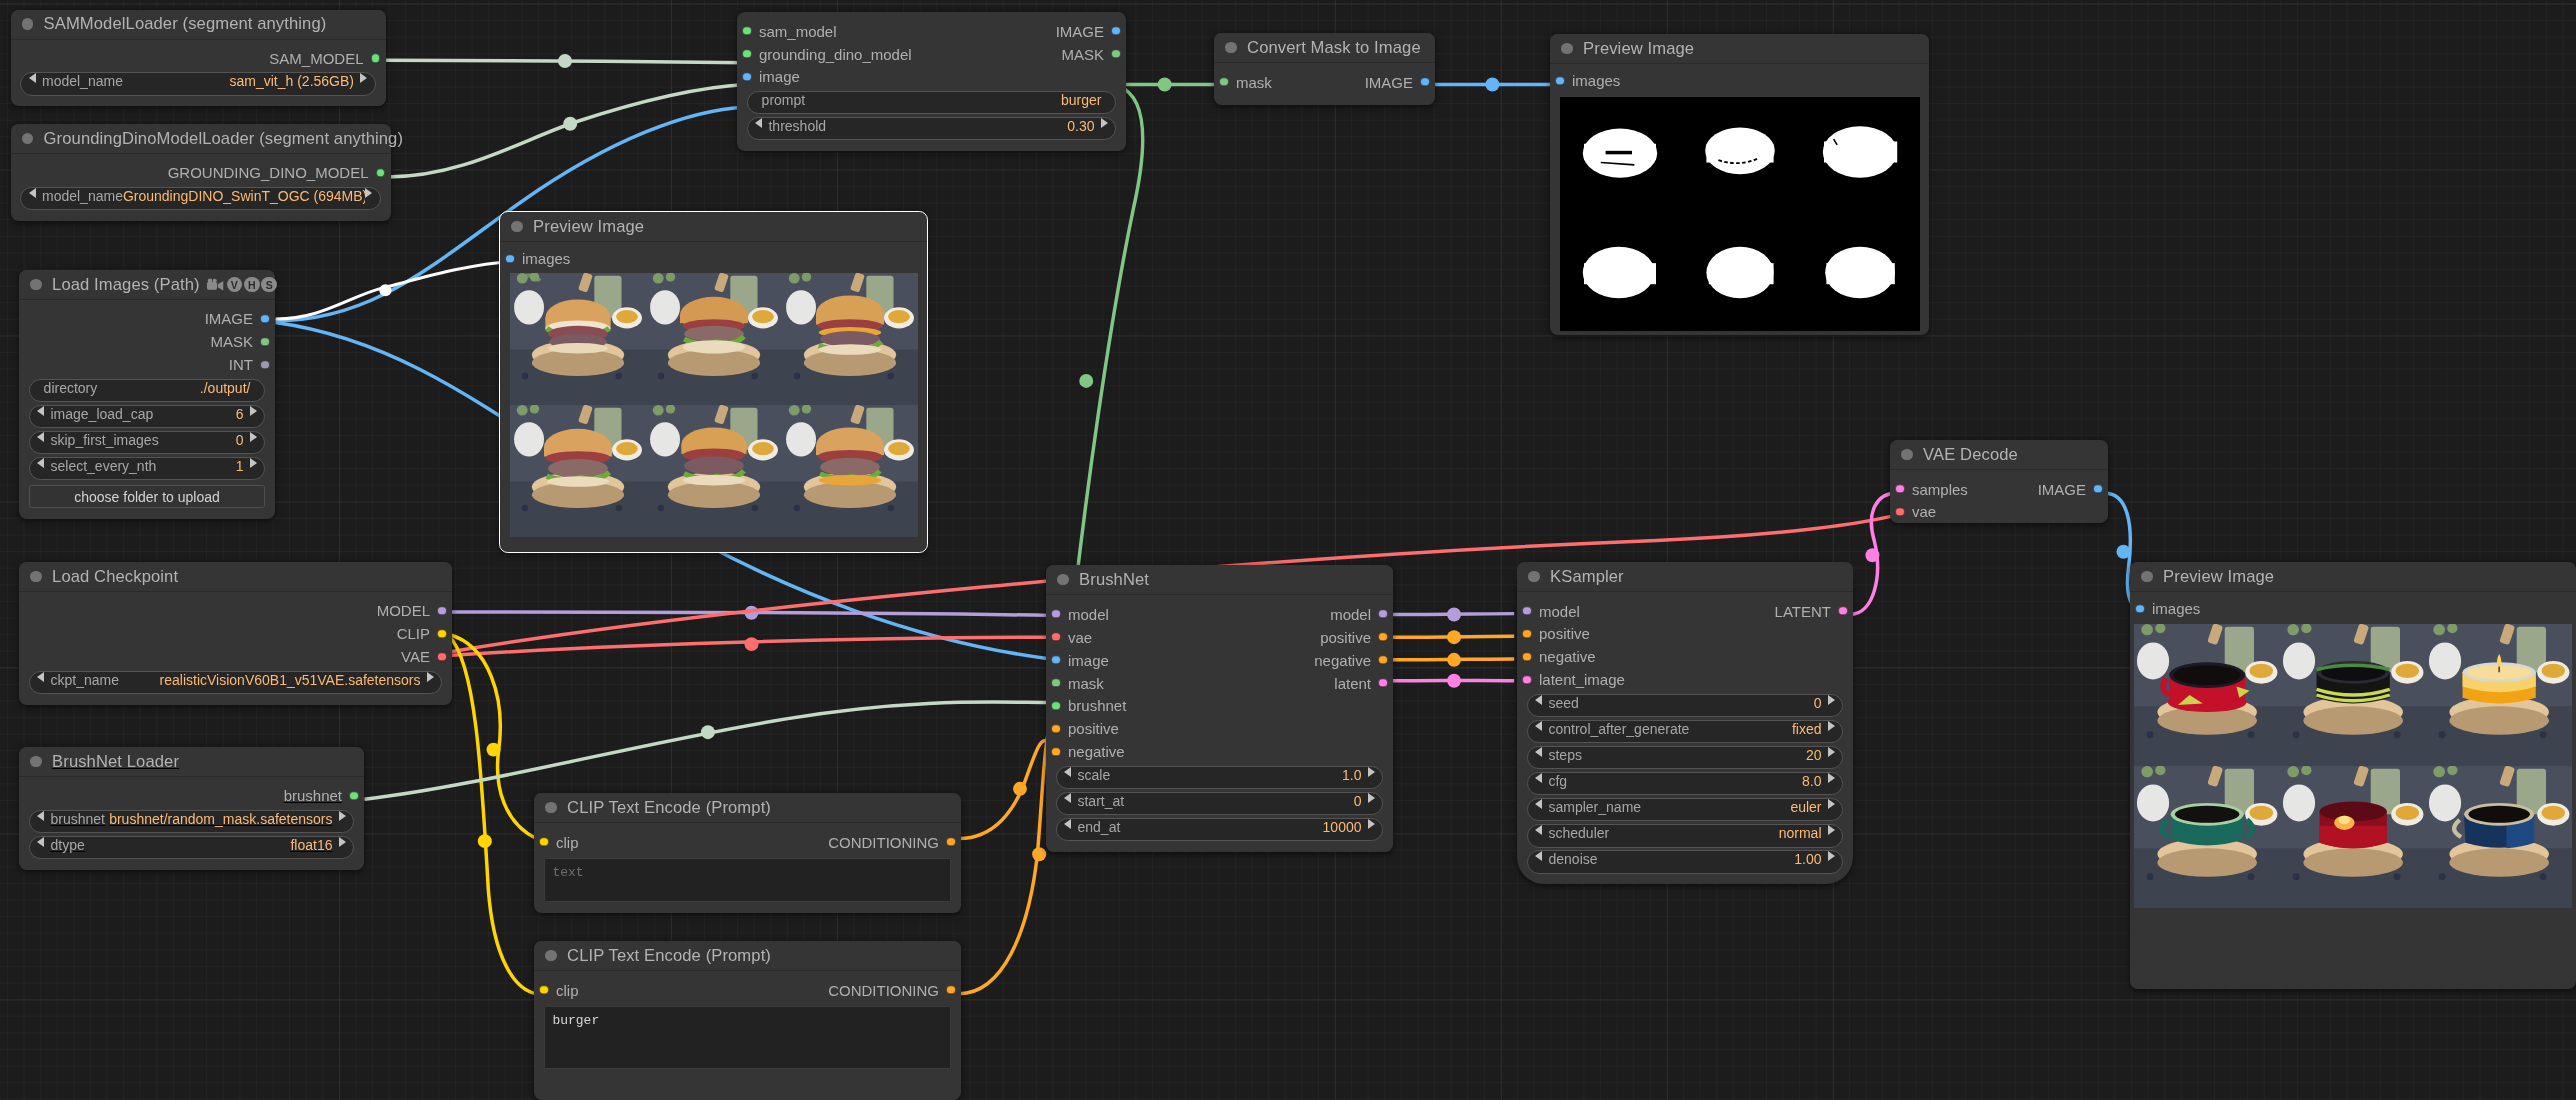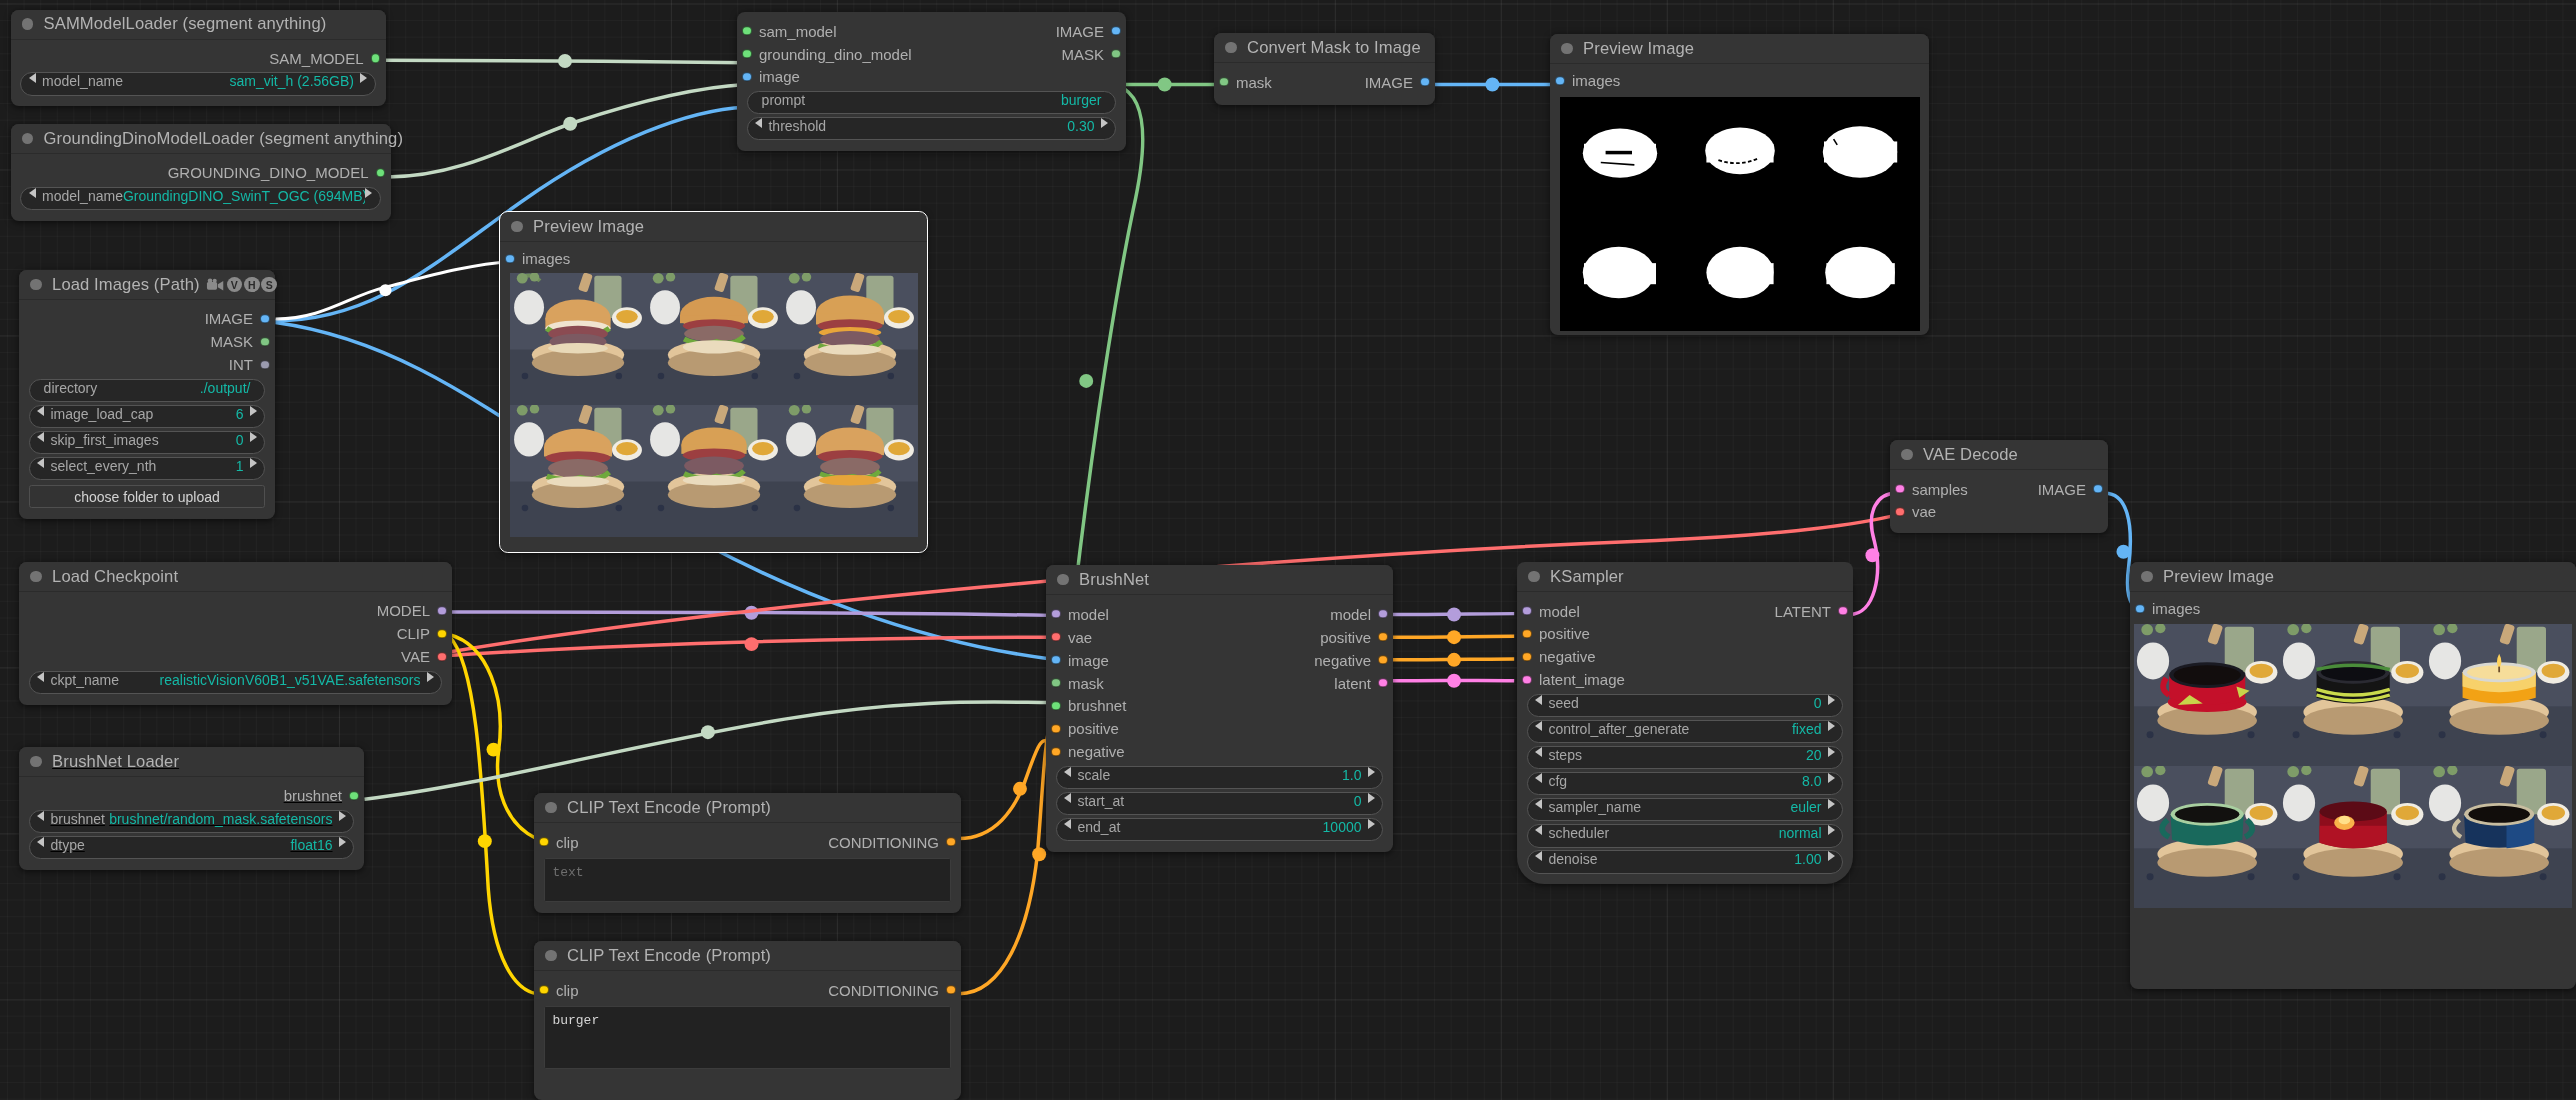--- a/index.html
+++ b/index.html
@@ -95,21 +95,21 @@
     border-radius: 12.2px;
     display: flex;
     align-items: flex-start;
     justify-content: space-between;
     padding: 0 7.8px;
     font-size: 14px;
     color: #cfcfcf;
   }
   .widget.plain { justify-content: space-between; padding: 0 14px; }
   .widget .wname { color: #a7a7a7; font-size: 14px; white-space: nowrap; }
-  .widget .wval { color: #14b8a6; font-size: 14px; white-space: nowrap; }
+  .widget .wval { color: #fdba74; font-size: 14px; white-space: nowrap; }
   .arrow-l, .arrow-r {
     width: 0; height: 0; flex: none;
     border-top: 5.2px solid transparent;
     border-bottom: 5.2px solid transparent;
   }
   .arrow-l { border-right: 7.8px solid #c4c4c4; }
   .arrow-r { border-left: 7.8px solid #c4c4c4; }
   .widget .mid { flex:1; display:flex; justify-content:space-between; align-items:center; padding:0 6.1px; overflow:hidden; }
 
   .btn-widget {
@@ -820,21 +820,21 @@
         <span class="arrow-r"></span>
       </div>
     </div>
   </div>
 
   <div class="node" style="left:1890px; top:440px; width:218px;">
     <div class="node-title">
       <span class="title-dot"></span>
       <span class="title-text">VAE Decode</span>
     </div>
-    <div class="node-body" style="padding-bottom:10px;">
+    <div class="node-body" style="padding-bottom:0;">
       <div class="slot-pair" style="margin-top:7px;">
         <span class="dot left" style="background:#ff80e5;"></span>
         <span class="lbl-l">samples</span>
         <span class="lbl-r">IMAGE</span>
         <span class="dot right" style="background:#64b5f6;"></span>
       </div>
       <div class="slot-row slot-in">
         <span class="dot left" style="background:#ff6e6e;"></span>
         <span class="slot-label">vae</span>
       </div>

